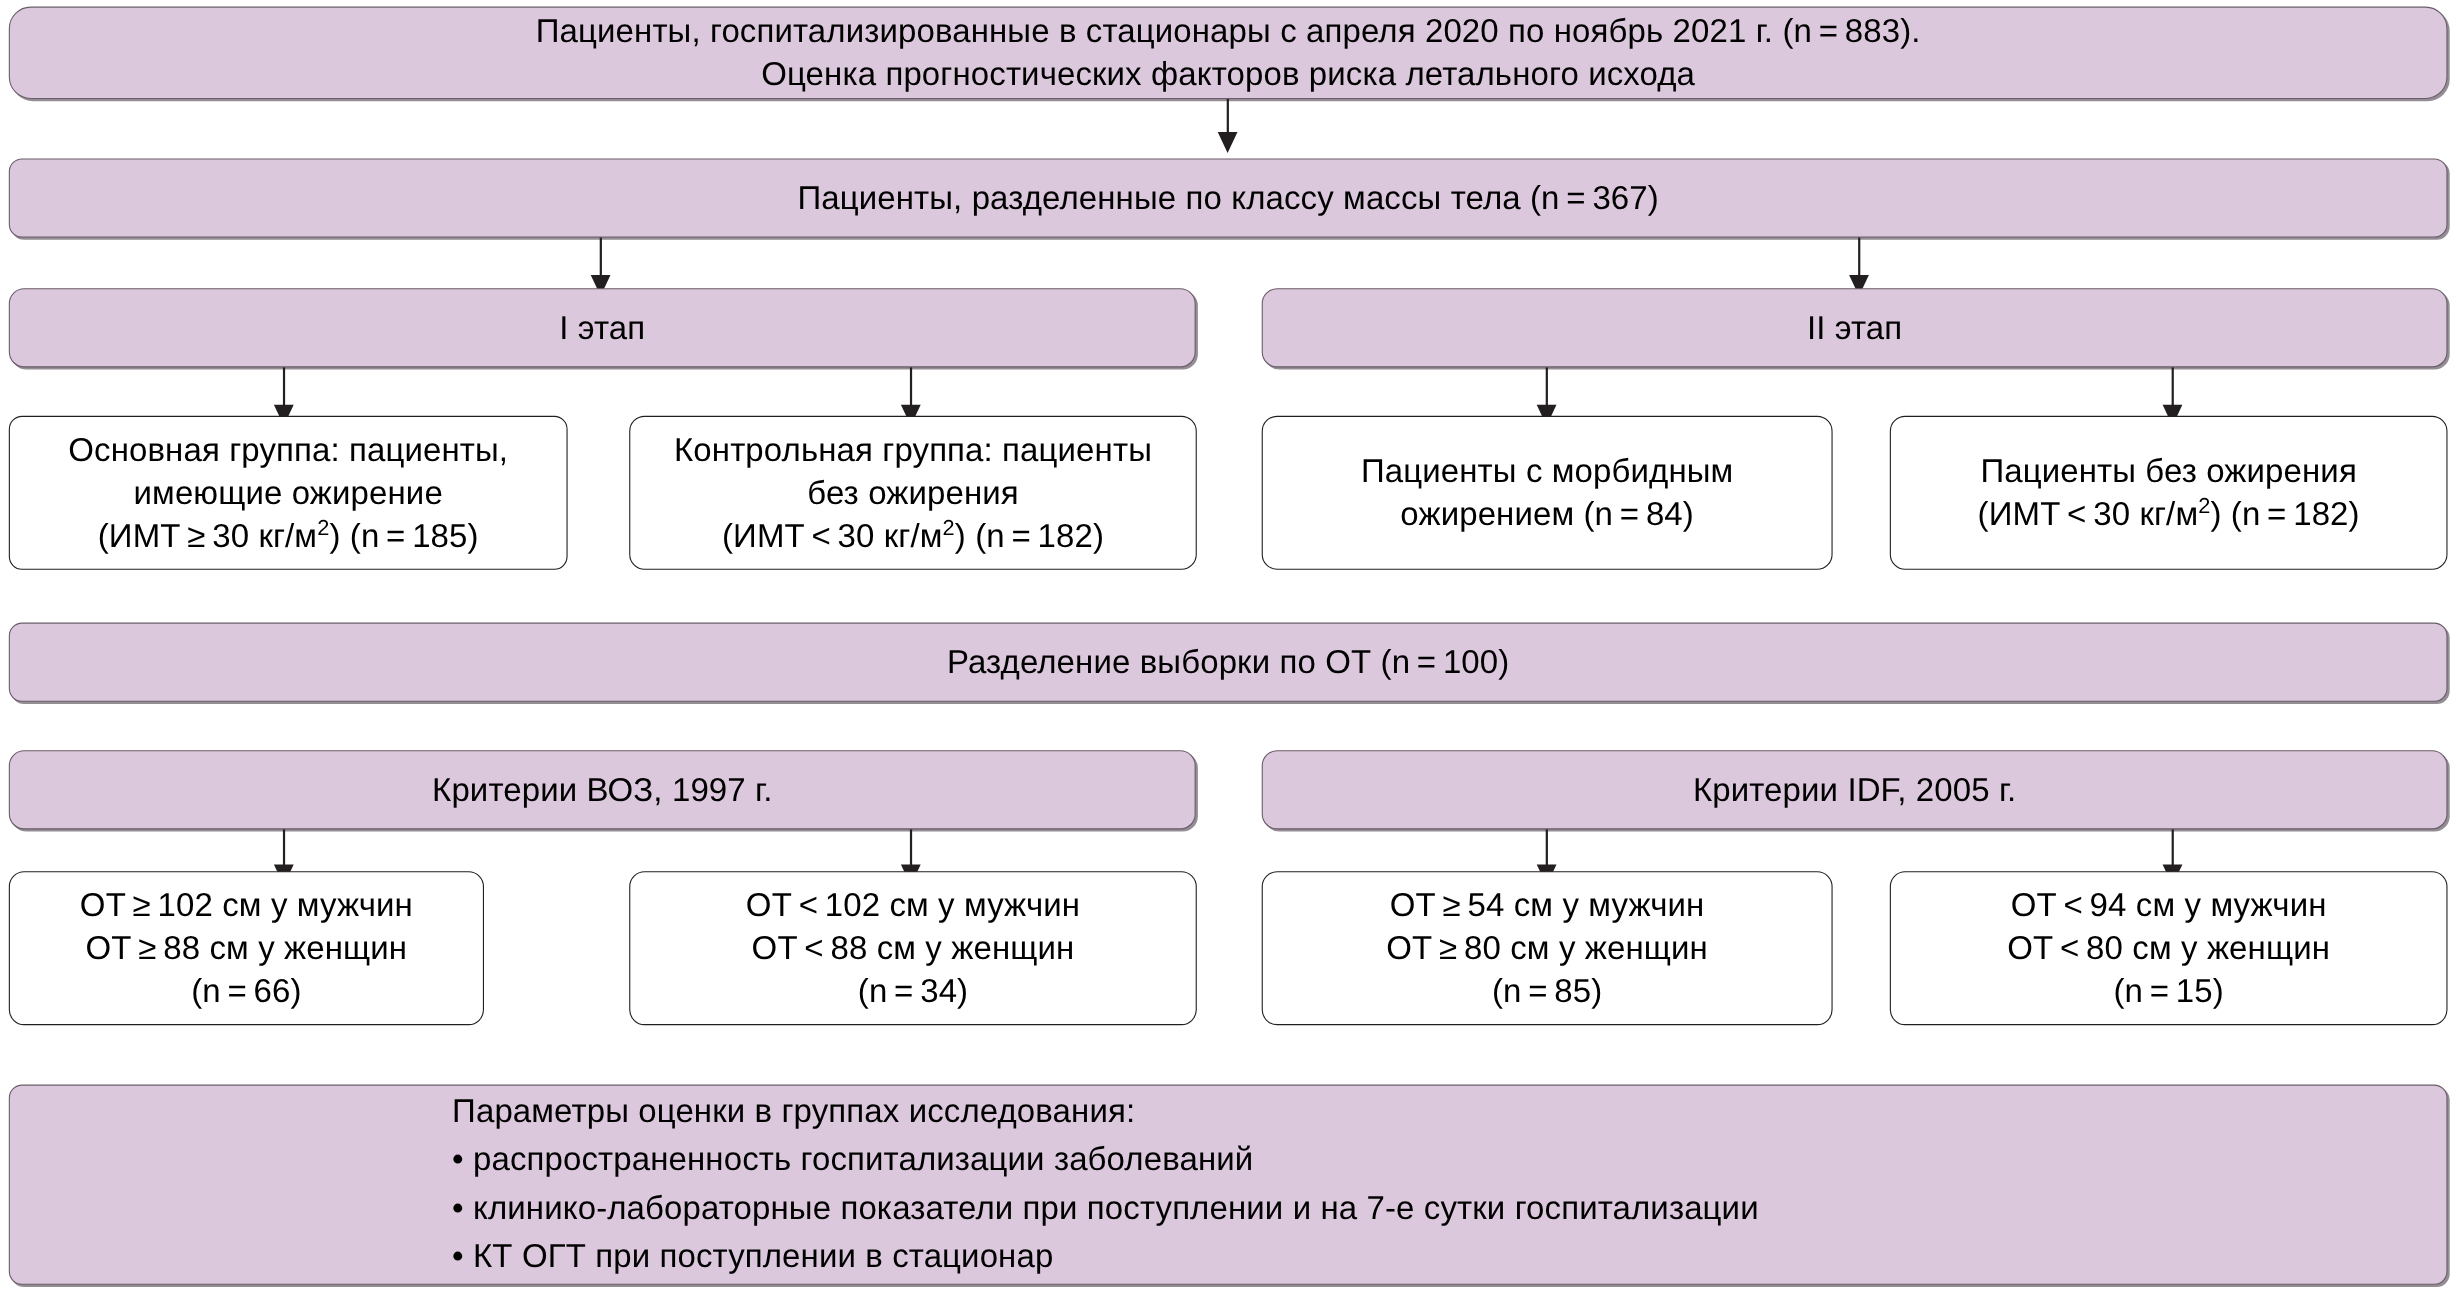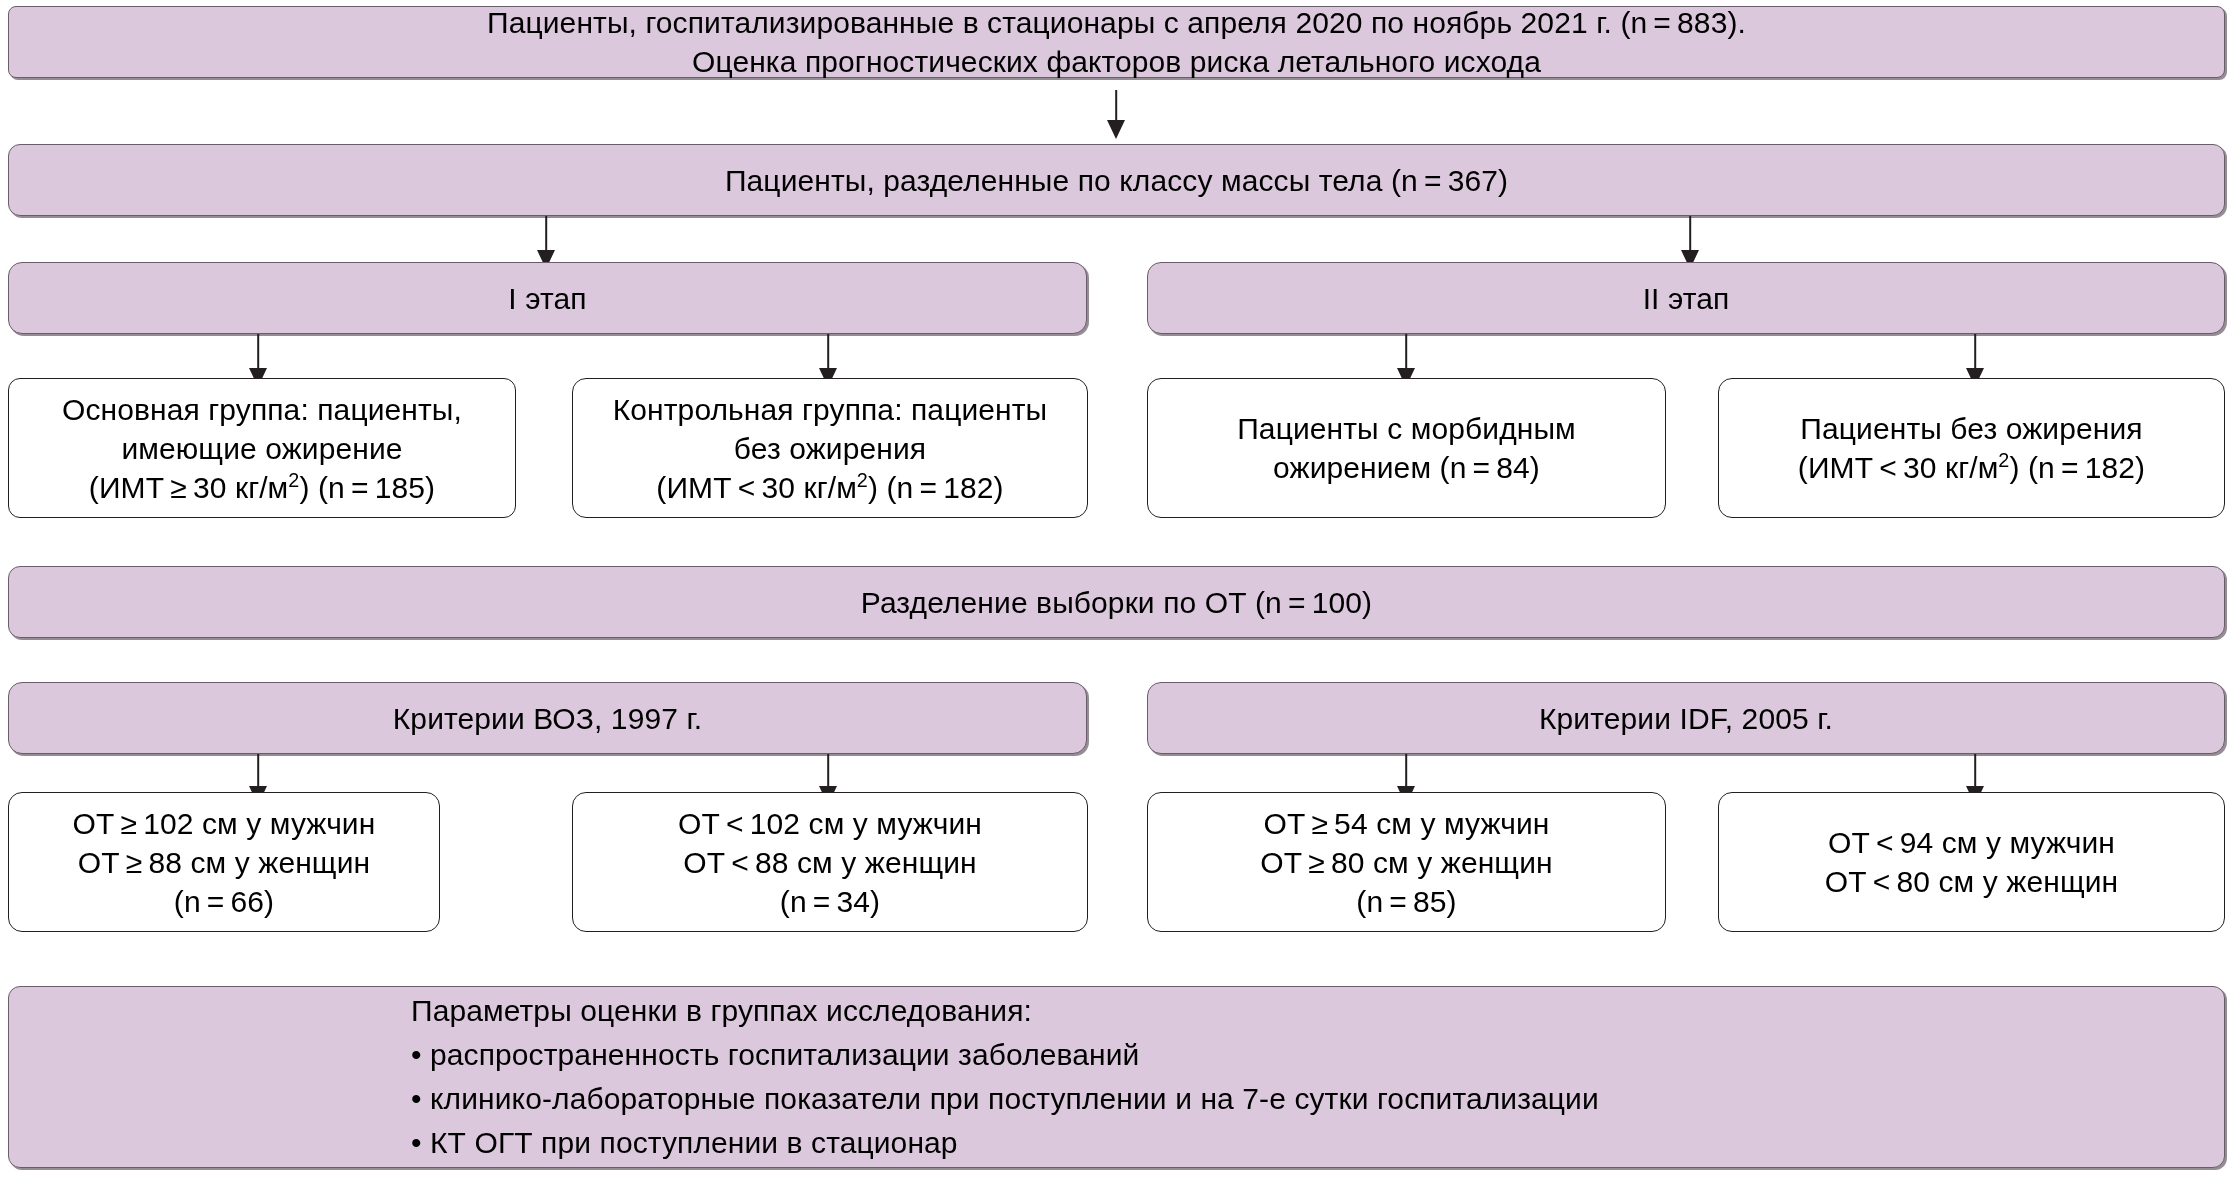--- a/index.html
+++ b/index.html
@@ -86,21 +86,21 @@
     border-top: 19px solid #231f20;
     transform: translateX(-9px);
   }
   sup { font-size: 0.66em; vertical-align: super; line-height: 0; }
 </style>
 </head>
 <body>
 
 <div id="canvas">
 
-  <div class="node filled" style="left:8px; top:6px; width:2217px; height:72px; border-radius:8px;">
+  <div class="node filled" style="left:8px; top:6px; width:2217px; height:84px; border-radius:20px;">
     <span class="lines">
       <span class="ln">Пациенты, госпитализированные в стационары с апреля 2020 по ноябрь 2021 г. (n = 883).</span>
       <span class="ln">Оценка прогностических факторов риска летального исхода</span>
     </span>
   </div>
 
   <div class="conn" style="left:1116px; top:90px;">
     <div class="stem" style="height:38px;"></div>
     <div class="head" style="top:30px;"></div>
   </div>
@@ -234,20 +234,21 @@
       <span class="ln">ОТ ≥ 54 см у мужчин</span>
       <span class="ln">ОТ ≥ 80 см у женщин</span>
       <span class="ln">(n = 85)</span>
     </span>
   </div>
 
   <div class="node plain" style="left:1718px; top:792px; width:507px; height:140px;">
     <span class="lines">
       <span class="ln">ОТ &lt; 94 см у мужчин</span>
       <span class="ln">ОТ &lt; 80 см у женщин</span>
+      <span class="ln">(n = 15)</span>
     </span>
   </div>
 
   <div class="node filled" style="left:8px; top:986px; width:2217px; height:182px; border-radius:12px;">
     <span class="bullets">
       <span class="ln">Параметры оценки в группах исследования:</span>
       <span class="ln">• распространенность госпитализации заболеваний</span>
       <span class="ln">• клинико-лабораторные показатели при поступлении и на 7-е сутки госпитализации</span>
       <span class="ln">• КТ ОГТ при поступлении в стационар</span>
     </span>

